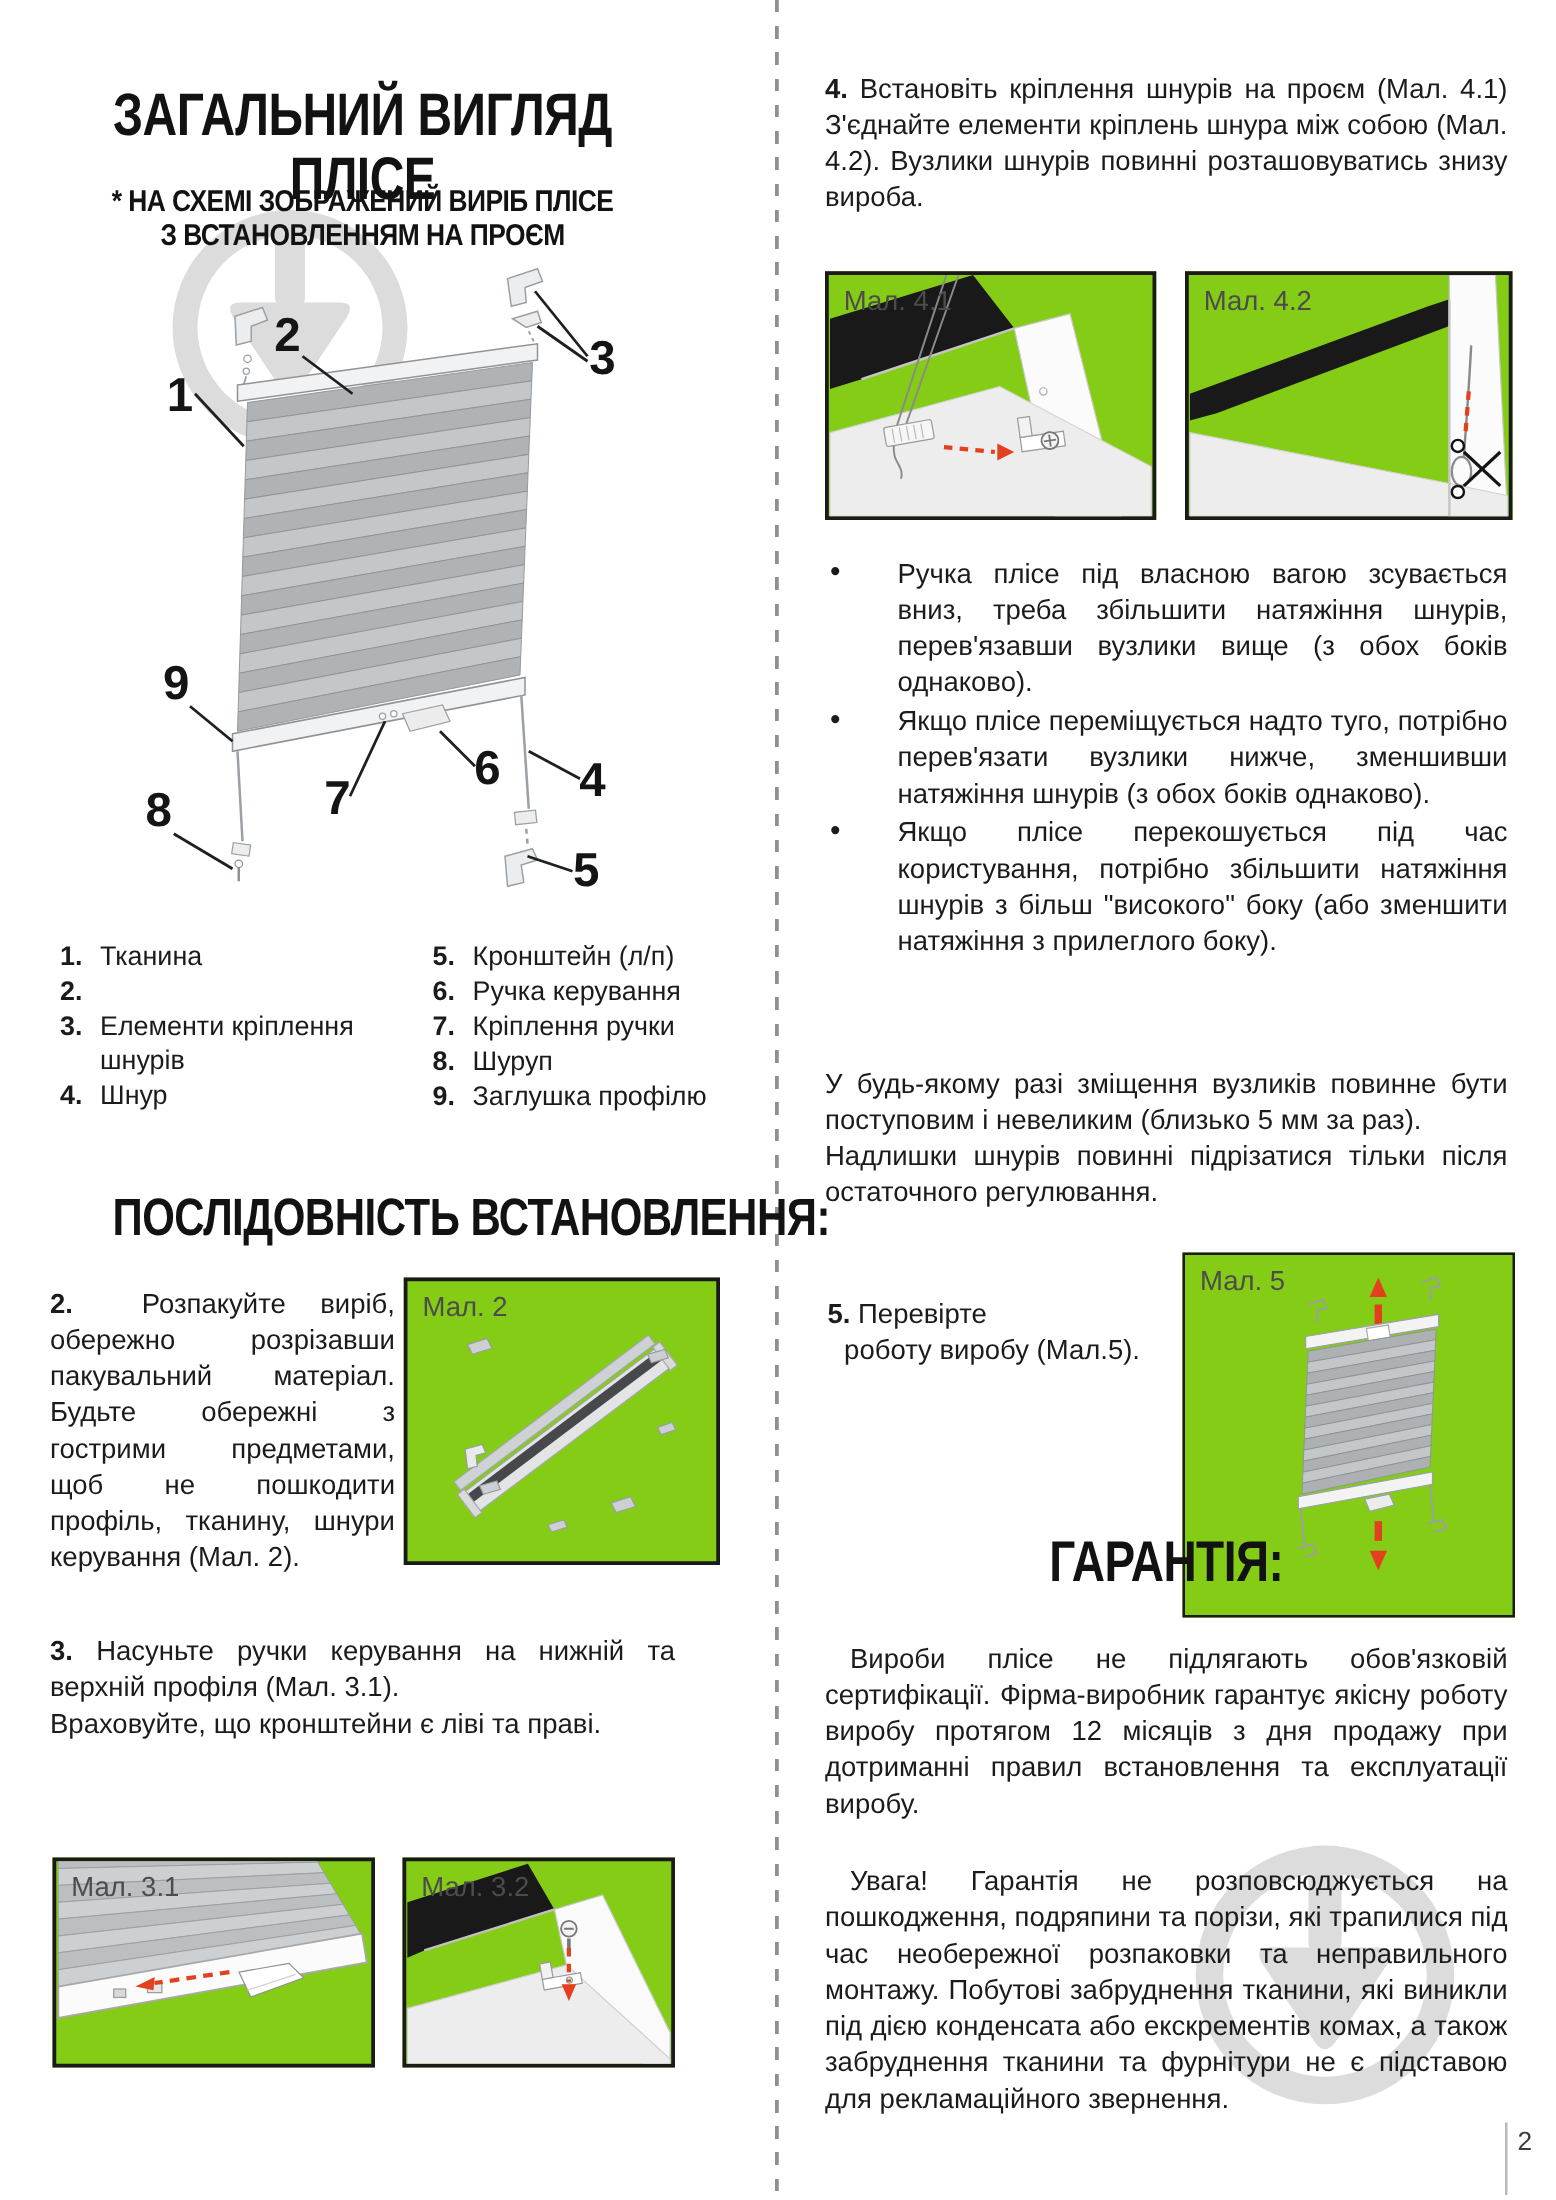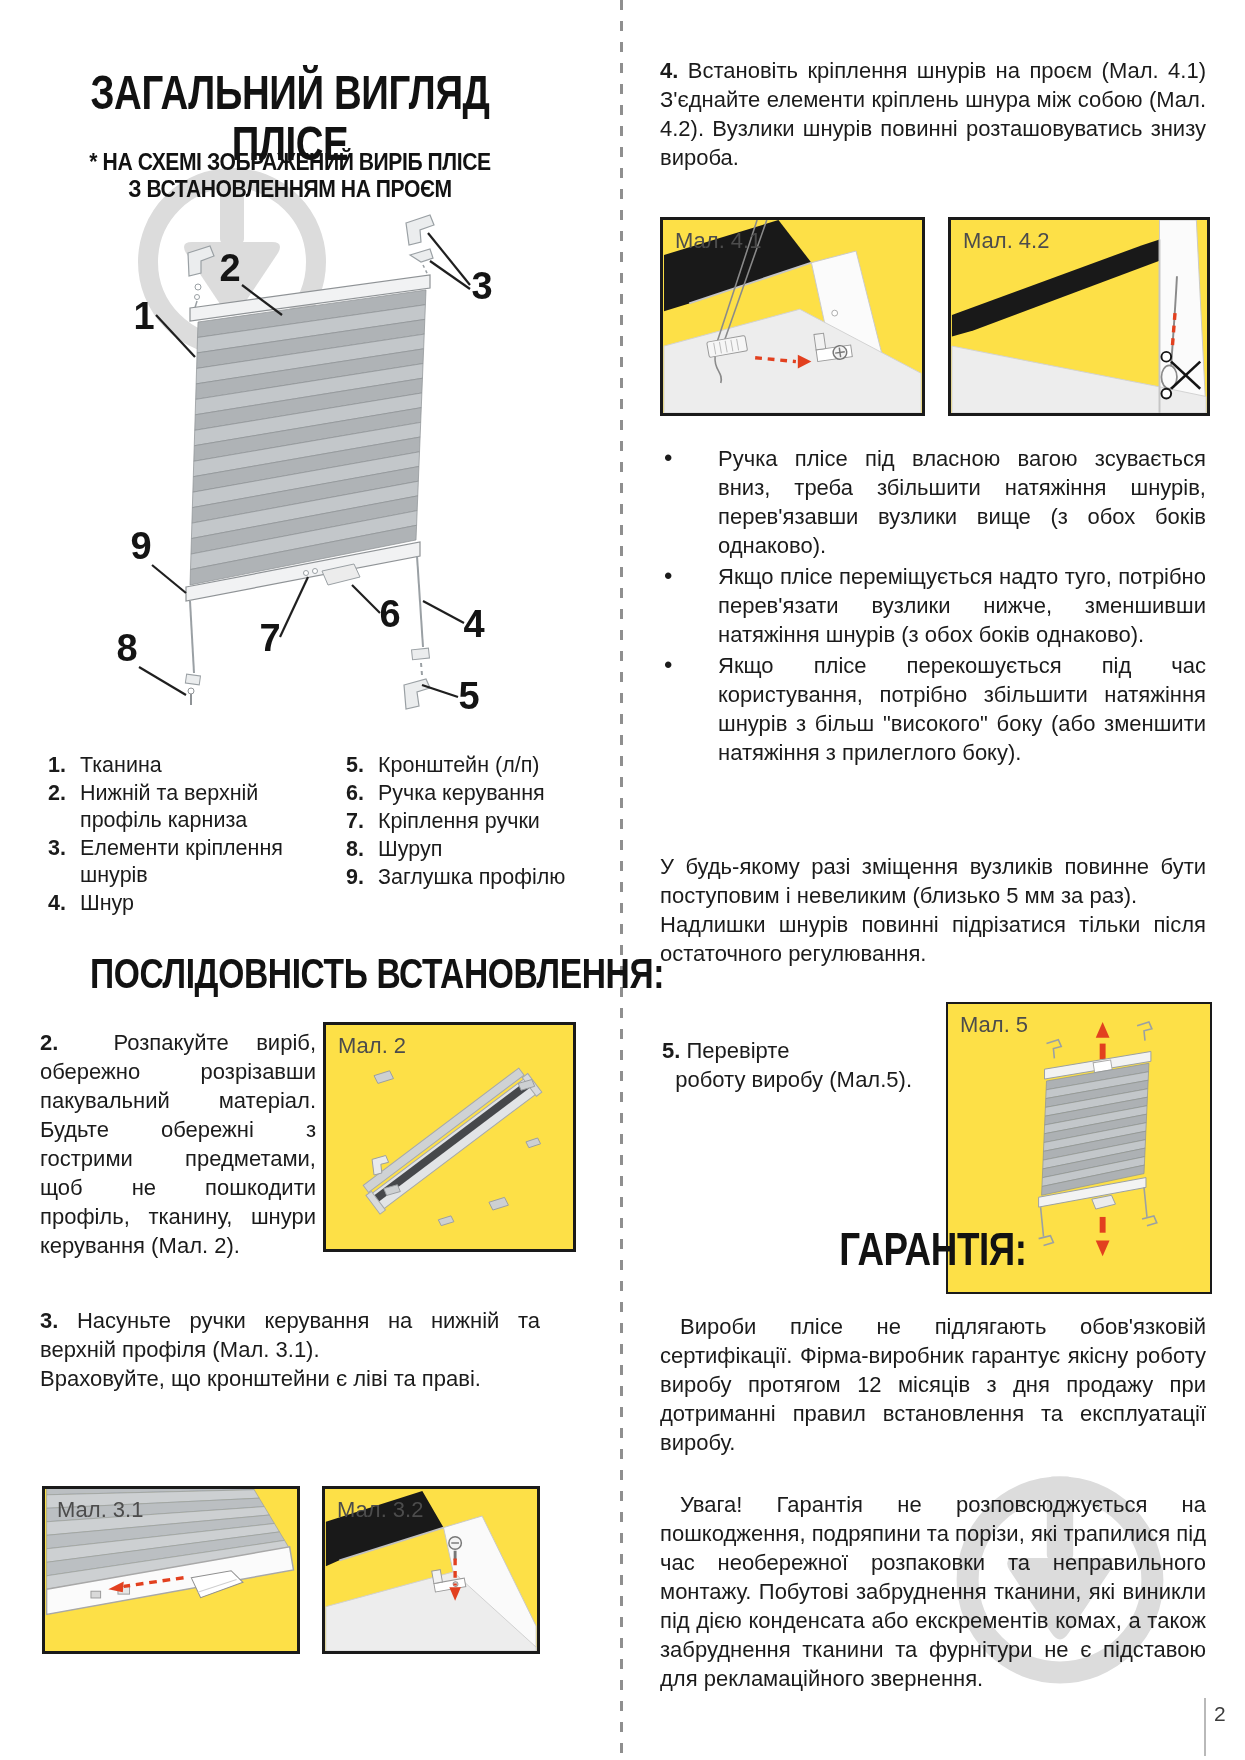--- a/index.html
+++ b/index.html
@@ -9,21 +9,21 @@
   }
   .abs{position:absolute;}
   .txt{font-size:22px;line-height:1.32;text-align:justify;}
   .bnum{font-weight:700;}
   .center{text-align:center;}
   .hcond{display:block;font-weight:800;letter-spacing:-0.5px;transform:scaleX(0.8);transform-origin:50% 50%;white-space:nowrap;color:#121212;}
   .title-line{font-size:48px;line-height:1.06;}
   .subtitle-line{font-size:24px;line-height:1.14;transform:scaleX(0.88);}
   .seq-heading{font-size:42px;}
   .war-heading{font-size:46px;}
-  .figbox{position:absolute;border:3px solid #1a1a1a;background:#fde047;box-sizing:border-box;}
+  .figbox{position:absolute;border:3px solid #1a1a1a;background:#84cc16;box-sizing:border-box;}
   .figbox.thin{border-width:2px;}
   .figlabel{position:absolute;top:8px;left:12px;font-size:22px;color:#4c4c4c;z-index:3;}
   .figsvg{position:absolute;left:0;top:0;width:100%;height:100%;}
   .leg-col{z-index:2;}
   .leg-item{display:flex;font-size:21.5px;line-height:1.26;margin-bottom:1px;}
   .leg-num{font-weight:700;flex:none;width:32px;}
   .bullet-item{display:flex;margin-bottom:2px;}
   .bullet-marker{flex:none;width:54px;font-size:24px;padding-left:4px;}
   .bullet-text{font-size:22px;line-height:1.32;text-align:justify;flex:1;}
   .divider{position:absolute;left:620px;top:0;width:3px;height:1760px;
@@ -143,21 +143,20 @@
   </svg>
 </div>
 
 <div class="abs leg-col" style="left:48px;top:752px;width:255px;">
   <div class="leg-item">
       <span class="leg-num">1.</span>
       <span>Тканина</span>
     </div>
   <div class="leg-item">
       <span class="leg-num">2.</span>
-      <span>Нижній та верхній профіль карниза</span>
     </div>
   <div class="leg-item">
       <span class="leg-num">3.</span>
       <span>Елементи кріплення шнурів</span>
     </div>
   <div class="leg-item">
       <span class="leg-num">4.</span>
       <span>Шнур</span>
     </div>
 </div>

